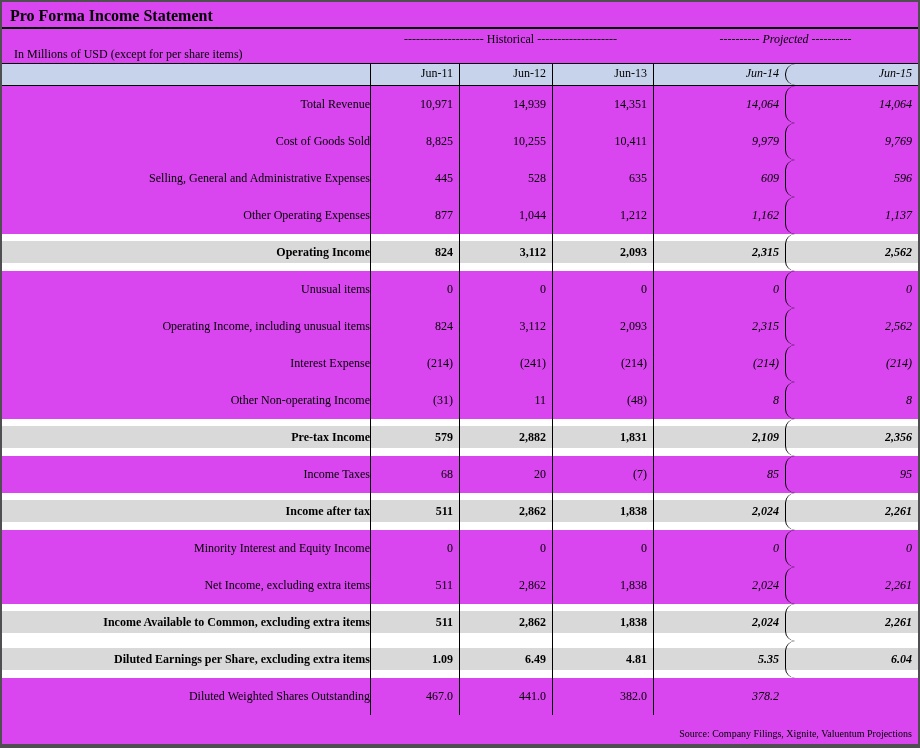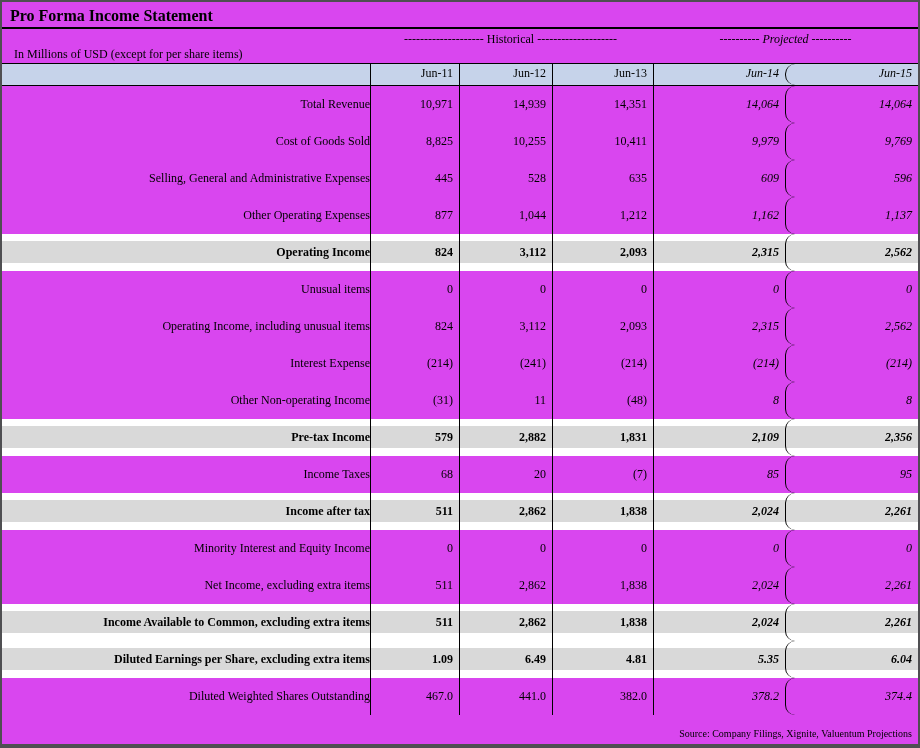--- a/index.html
+++ b/index.html
@@ -232,20 +232,19 @@
           <div class="c3 num">4.81</div>
           <div class="c4 num proj">5.35</div>
           <div class="c5 num proj">6.04</div>
         </div>
         <div class="trow">
           <div class="c0">Diluted Weighted Shares Outstanding</div>
           <div class="c1 num">467.0</div>
           <div class="c2 num">441.0</div>
           <div class="c3 num">382.0</div>
           <div class="c4 num proj">378.2</div>
-          <div class="c5 num proj">374.4</div>
         </div>
       </div>
   </div>
 
   <div class="source-note">Source: Company Filings, Xignite, Valuentum Projections</div>
 
 </div>
 
 </body></html>

